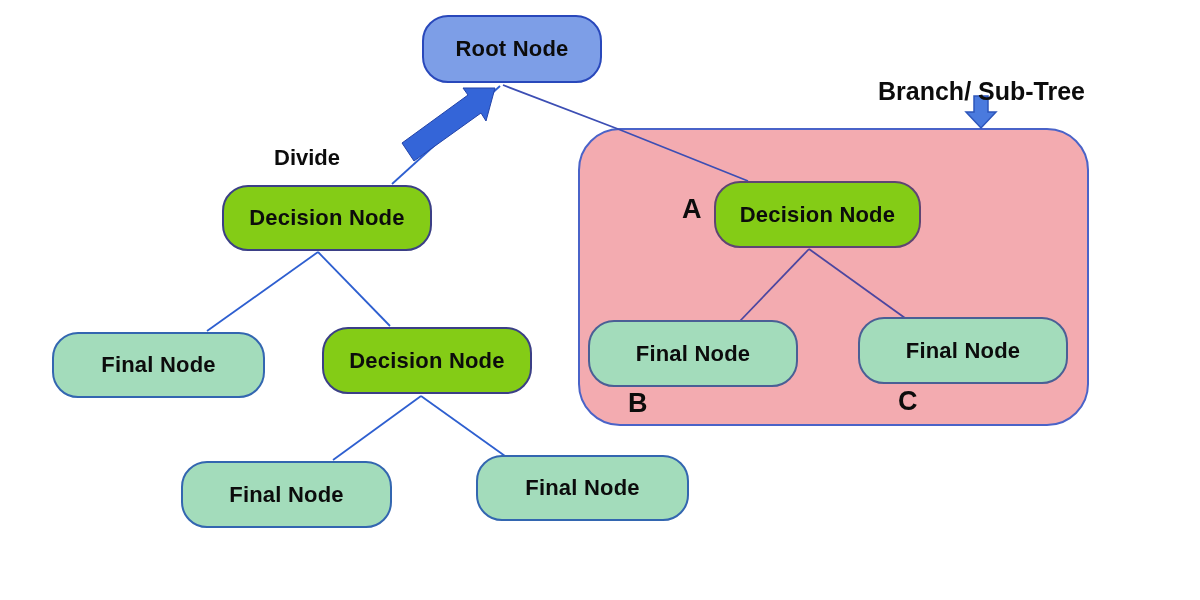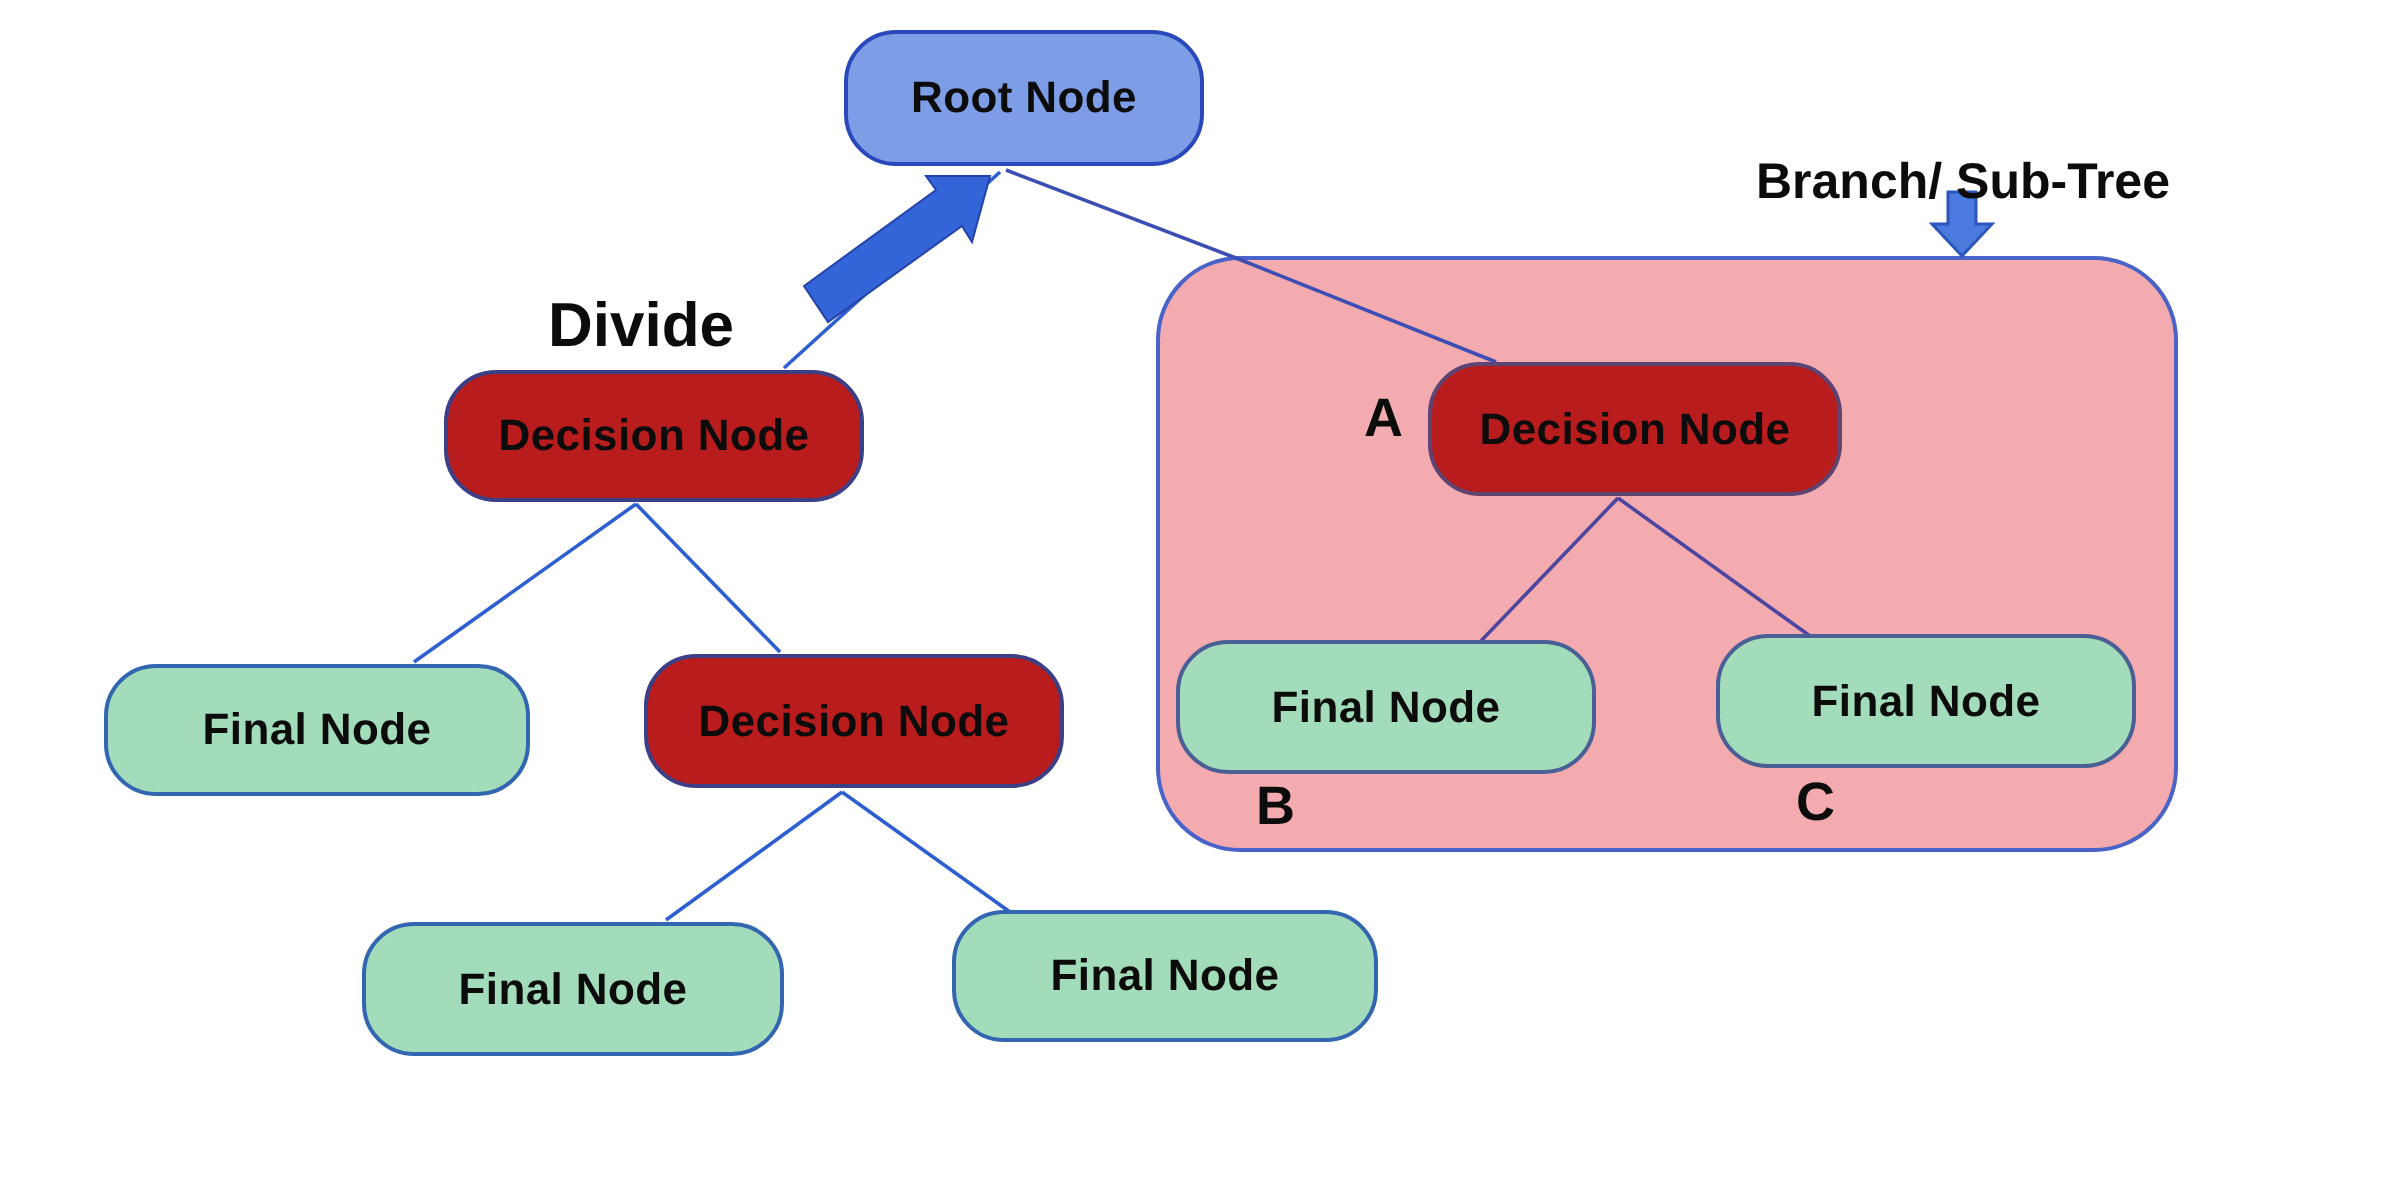--- a/index.html
+++ b/index.html
@@ -38,21 +38,21 @@
     color: #0c0c0c;
     letter-spacing: 0.2px;
     z-index: 3;
   }
   .node.root {
     left: 422px; top: 15px; width: 180px; height: 68px;
     background: #7d9ee7;
     border: 2.5px solid #2948bb;
   }
   .node.decision {
-    background: #b91c1c;
+    background: #84cc16;
     border: 2.5px solid #3b3f86;
   }
   .node.final {
     background: #a3dcbb;
     border: 2.5px solid #3366b0;
   }
   .node.decision-left  { left: 222px; top: 185px; width: 210px; height: 66px; }
   .node.decision-mid   { left: 322px; top: 327px; width: 210px; height: 67px; }
   .node.final-left     { left: 52px;  top: 332px; width: 213px; height: 66px; }
   .node.final-bl       { left: 181px; top: 461px; width: 211px; height: 67px; }
@@ -70,21 +70,21 @@
   .marker.a { left: 682px; top: 194px; }
   .marker.b { left: 628px; top: 388px; }
   .marker.c { left: 898px; top: 386px; }
   .annotation {
     position: absolute;
     font-weight: bold;
     color: #0c0c0c;
     z-index: 4;
     margin-top: 33px;
   }
-  .annotation.divide { left: 274px; top: 112px; font-size: 31px; }
+  .annotation.divide { left: 274px; top: 112px; font-size: 22px; }
   .annotation.branch { left: 878px; top: 44px; font-size: 25px; }
 </style>
 </head>
 <body>
 
 <div class="canvas">
 
   <div class="subtree"></div>
 
   <svg class="wires" viewBox="0 0 1200 600" xmlns="http://www.w3.org/2000/svg">

